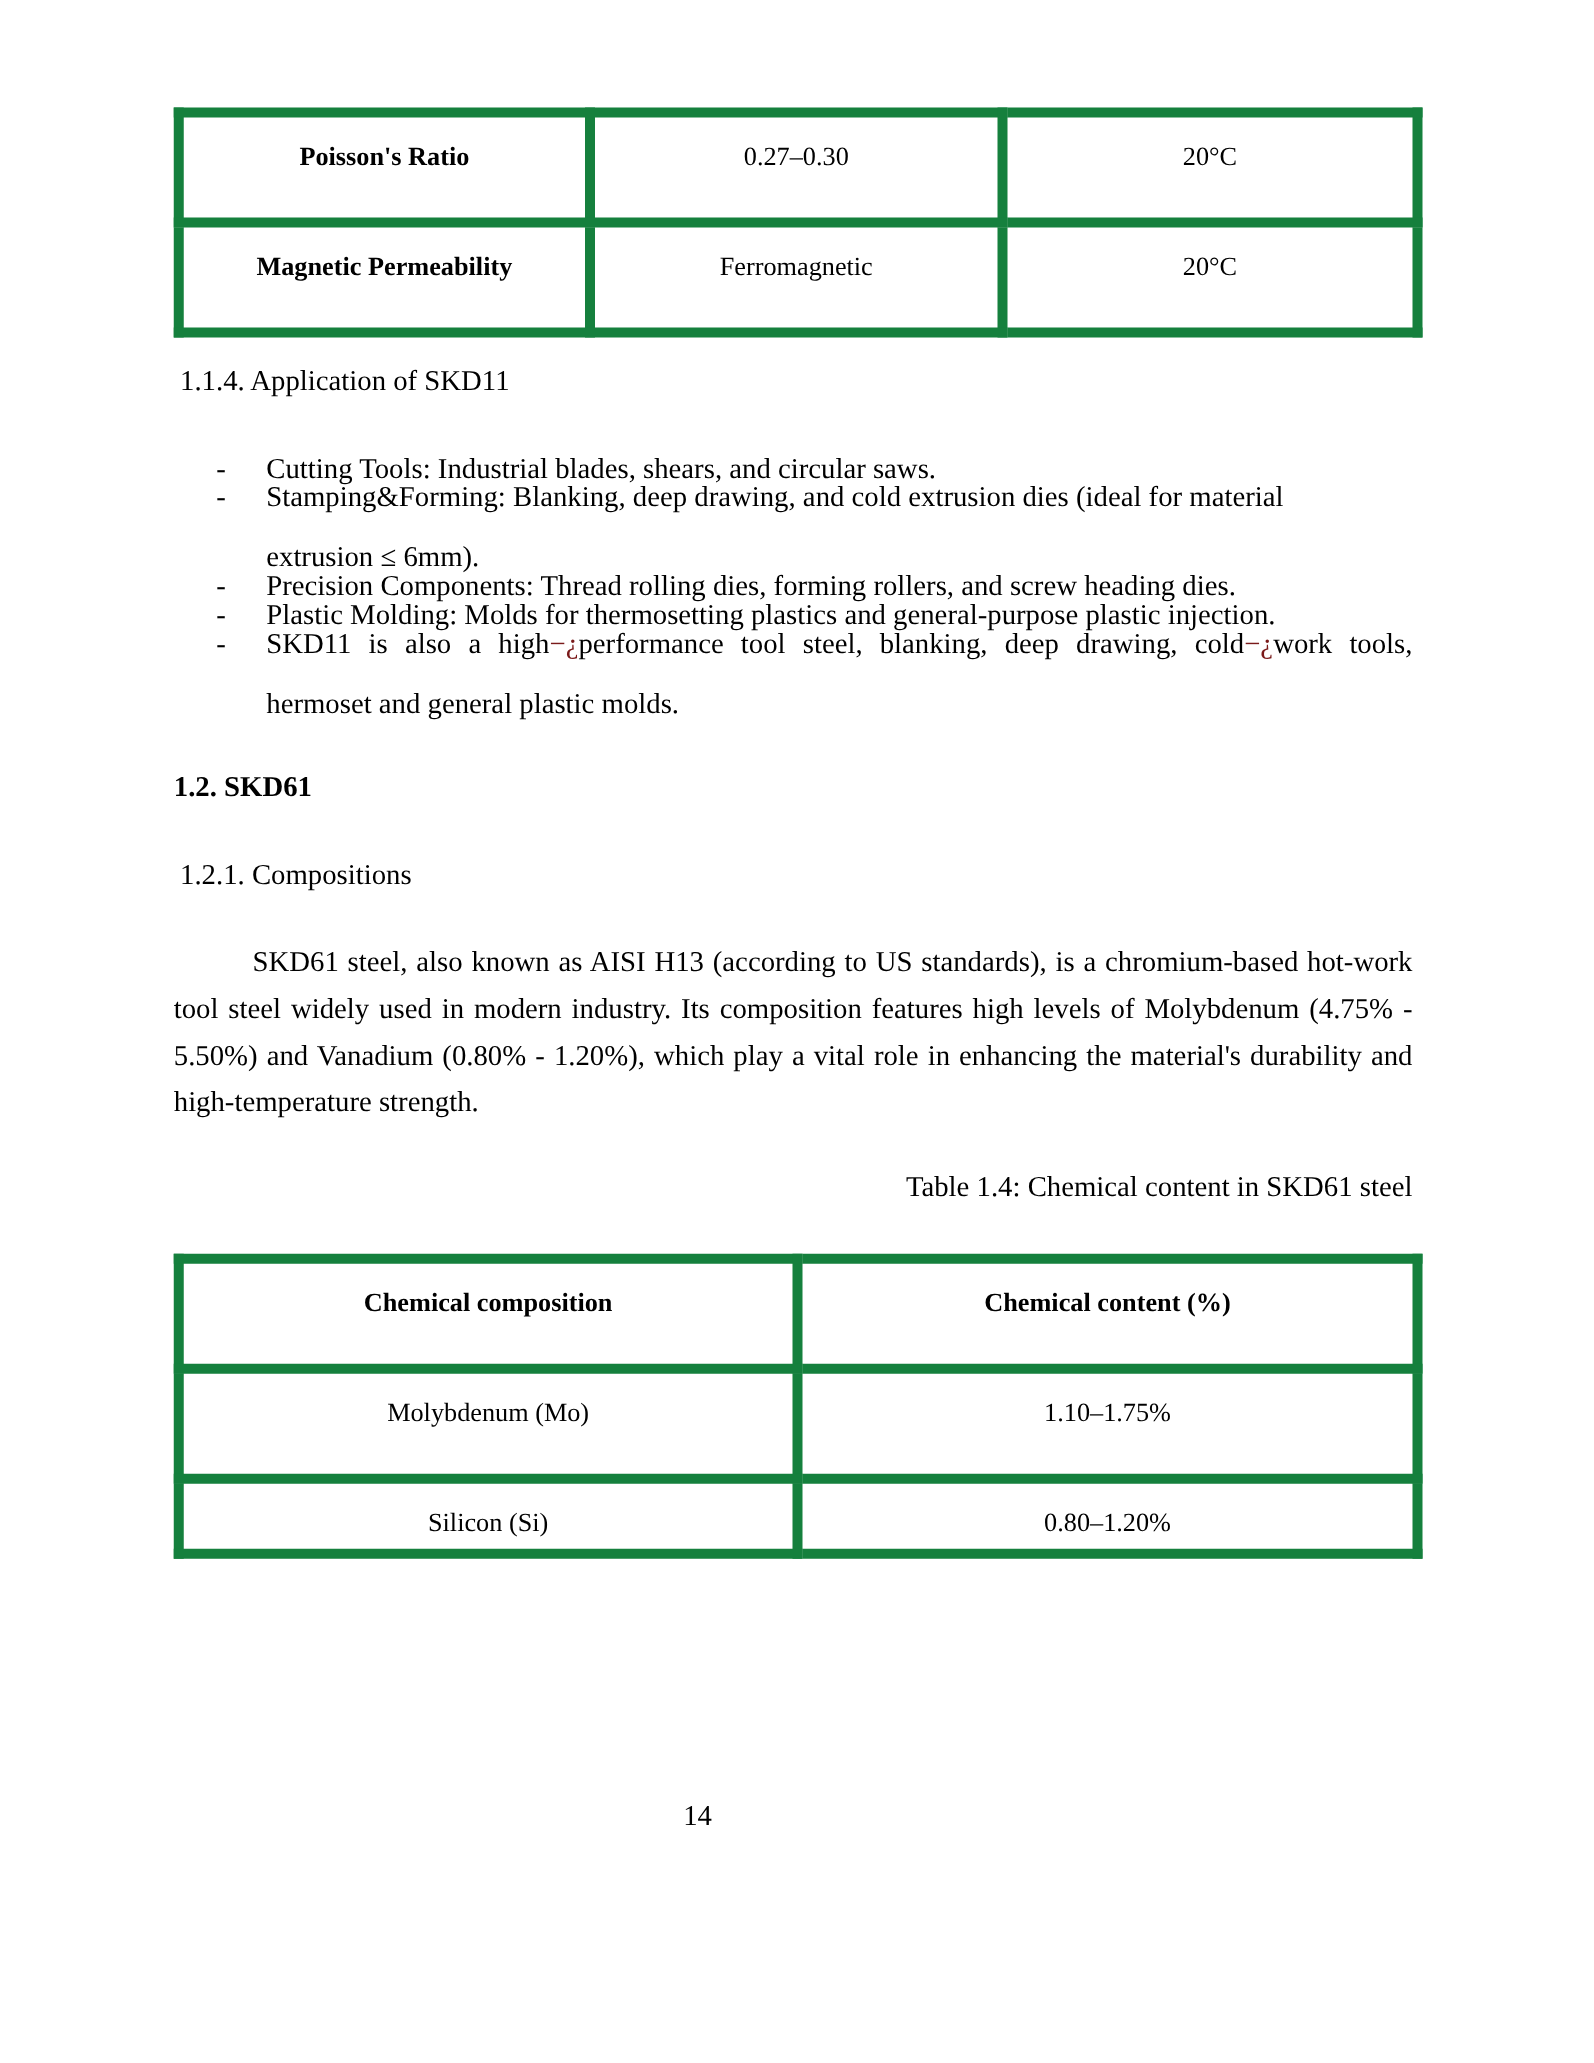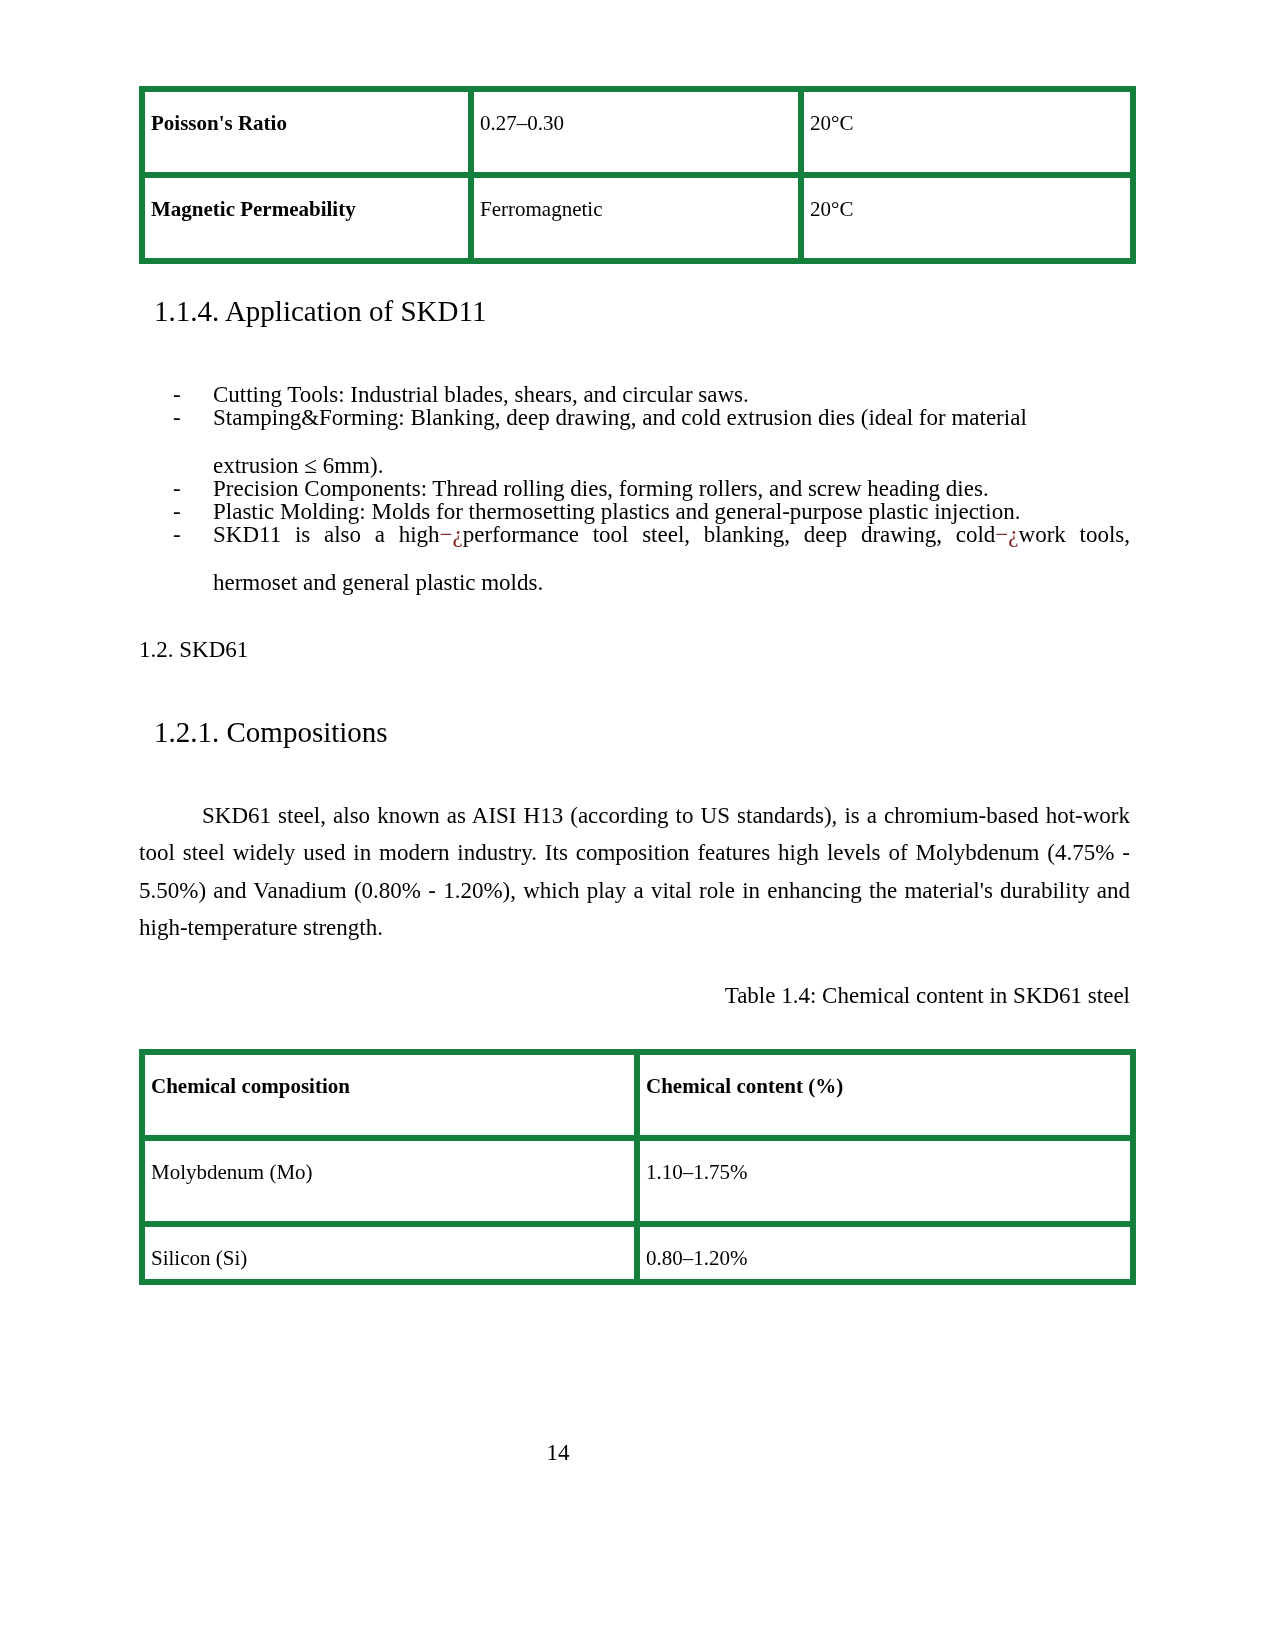--- a/index.html
+++ b/index.html
@@ -30,24 +30,24 @@
   }
 
   
   table.doc-table {
     border-collapse: collapse;
     width: 991px;
     table-layout: fixed;
   }
   table.doc-table td,
   table.doc-table th {
-    border: 6px solid #15803d;
+    border: 8px solid #15803d;
     padding: 0;
     vertical-align: top;
-    text-align: left;
+    text-align: center;
     font-size: 21px;
     line-height: 1.05;
   }
   table.doc-table .cellpad {
     padding-top: 20px;
     padding-bottom: 38px;
     padding-left: 6px;
     padding-right: 6px;
   }
   td.lbl .cellpad { font-weight: bold; }
@@ -62,27 +62,27 @@
   .tbl-bot col.c2 { width: 496px; }
 
   
   .para {
     font-size: 23px;
     line-height: 1.0;
     text-align: justify;
     margin: 0;
   }
   .heading-num {
-    font-size: 29px;
-    line-height: 1.0;
-    margin: 15px;
+    font-size: 23px;
+    line-height: 1.0;
+    margin: 5px;
   }
   .heading-bold {
     font-size: 23px;
-    font-weight: normal;
+    font-weight: bold;
     line-height: 1.0;
     margin: 0;
   }
   .spacer-60 { height: 60px; }
 
   
   ul.dash-list {
     list-style: none;
     margin: 0;
     padding: 0;

